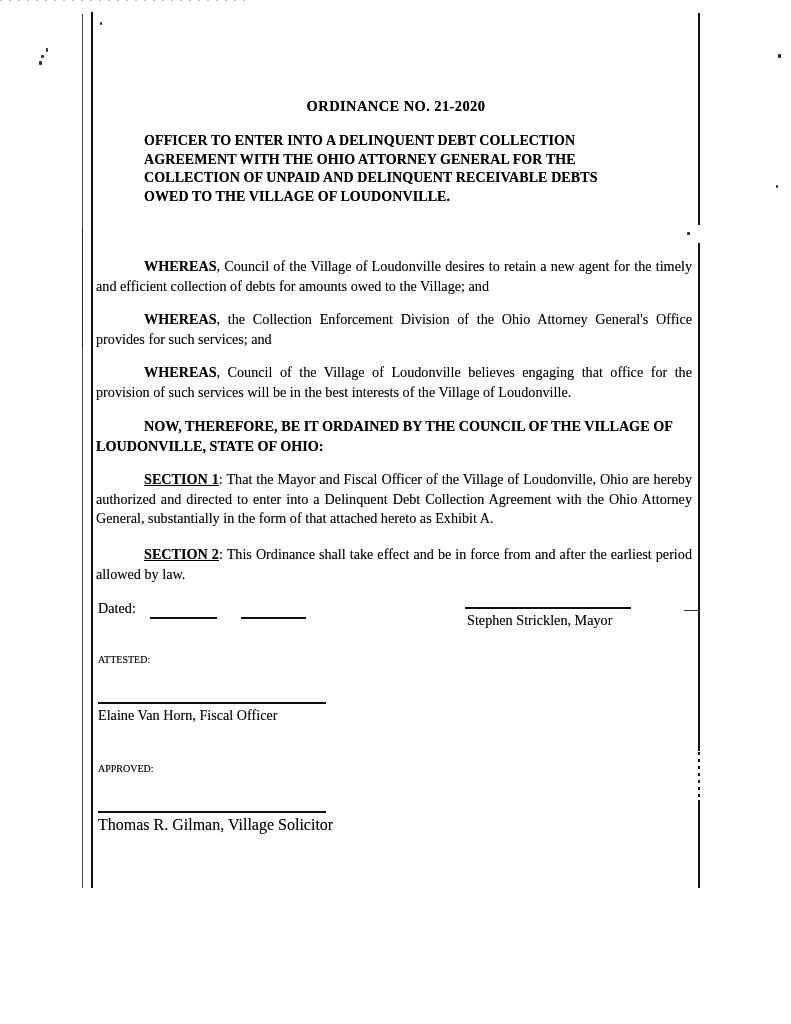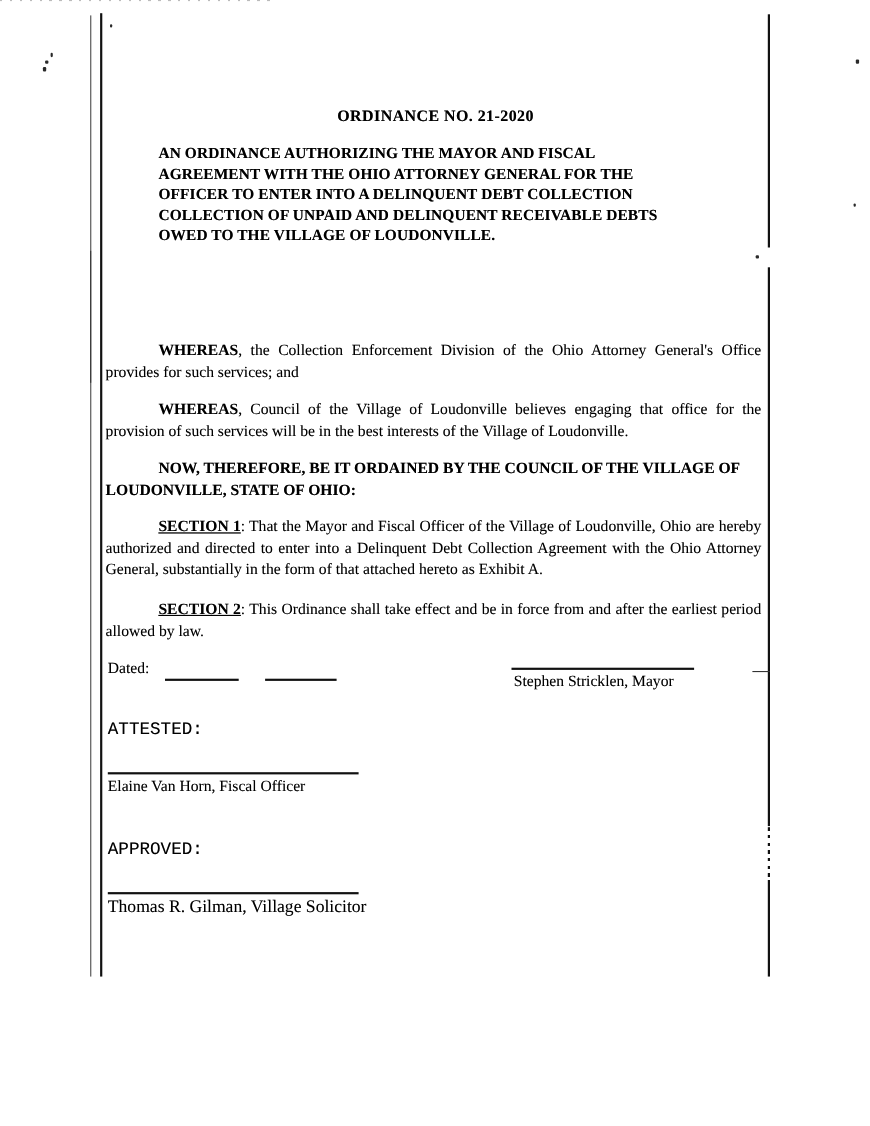--- a/index.html
+++ b/index.html
@@ -207,23 +207,22 @@
     position: absolute;
     left: 371px;
     top: 612px;
     font-size: 14.2px;
     text-shadow: 0 0 .5px rgba(0,0,0,.35);
   }
 
   .block-label {
     position: absolute;
     left: 2px;
-    font-size: 16px;
+    font-size: 10px;
     text-shadow: 0 0 .5px rgba(0,0,0,.4);
-    font-family: Liberation Mono, monospace;
   }
   .lbl-attested { top: 654px; }
   .lbl-approved { top: 763px; text-align: right; }
 
   .sig-fiscal-line { left: 2px; top: 702px; width: 228px; }
   .sig-fiscal-name {
     position: absolute;
     left: 2px;
     top: 707px;
     font-size: 14.2px;
@@ -260,27 +259,27 @@
   <div class="speck" style="left:778px; top:54px; width:3px; height:4px;"></div>
   <div class="speck" style="left:776px; top:185px; width:2px; height:3px;"></div>
   <div class="speck" style="left:687px; top:232px; width:3px; height:3px;"></div>
   <div class="speck" style="left:100px; top:22px; width:2px; height:3px;"></div>
 
   <div class="doc">
 
     <div class="ord-number">ORDINANCE NO. 21-2020</div>
 
     <div class="title-block">
-      <div>AN ORDINANCE AUTHORIZING THE MAYOR AND FISCAL</div>
+      <div>OFFICER TO ENTER INTO A DELINQUENT DEBT COLLECTION</div>
       <div>AGREEMENT WITH THE OHIO ATTORNEY GENERAL FOR THE</div>
-      <div>OFFICER TO ENTER INTO A DELINQUENT DEBT COLLECTION</div>
       <div>COLLECTION OF UNPAID AND DELINQUENT RECEIVABLE DEBTS</div>
       <div>OWED TO THE VILLAGE OF LOUDONVILLE.</div>
     </div>
 
+    <p class="para p-whereas1"><span class="indent"></span><b>WHEREAS</b><span>, Council of the Village of Loudonville desires to retain a new agent for the timely and efficient collection of debts for amounts owed to the Village; and</span></p>
 
     <p class="para p-whereas3"><span class="indent"></span><b>WHEREAS</b><span>, Council of the Village of Loudonville believes engaging that office for the provision of such services will be in the best interests of the Village of Loudonville.</span></p>
 
     <p class="para p-whereas2"><span class="indent"></span><b>WHEREAS</b><span>, the Collection Enforcement Division of the Ohio Attorney General's Office provides for such services; and</span></p>
 
     <p class="now-therefore"><span class="indent"></span><span>NOW, THEREFORE, BE IT ORDAINED BY THE COUNCIL OF THE VILLAGE OF LOUDONVILLE, STATE OF OHIO:</span></p>
 
     <p class="para p-section1"><span class="indent"></span><span class="sec-label">SECTION 1</span><span>:  </span><span>That the Mayor and Fiscal Officer of the Village of Loudonville, Ohio are hereby authorized and directed to enter into a Delinquent Debt Collection Agreement with the Ohio Attorney General, substantially in the form of that attached hereto as Exhibit A.</span></p>
 
     <p class="para p-section2"><span class="indent"></span><span class="sec-label">SECTION 2</span><span>:  </span><span>This Ordinance shall take effect and be in force from and after the earliest period allowed by law.</span></p>

